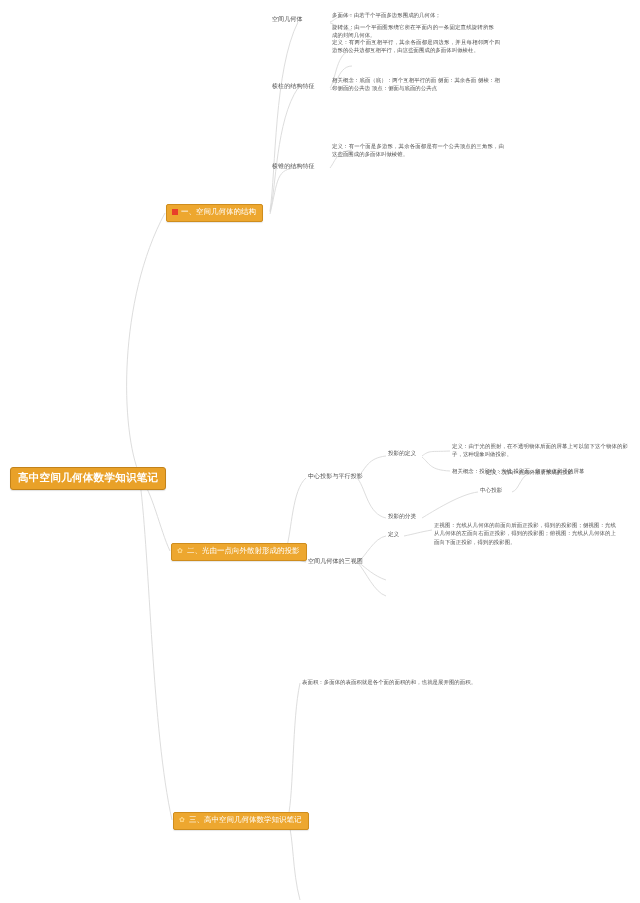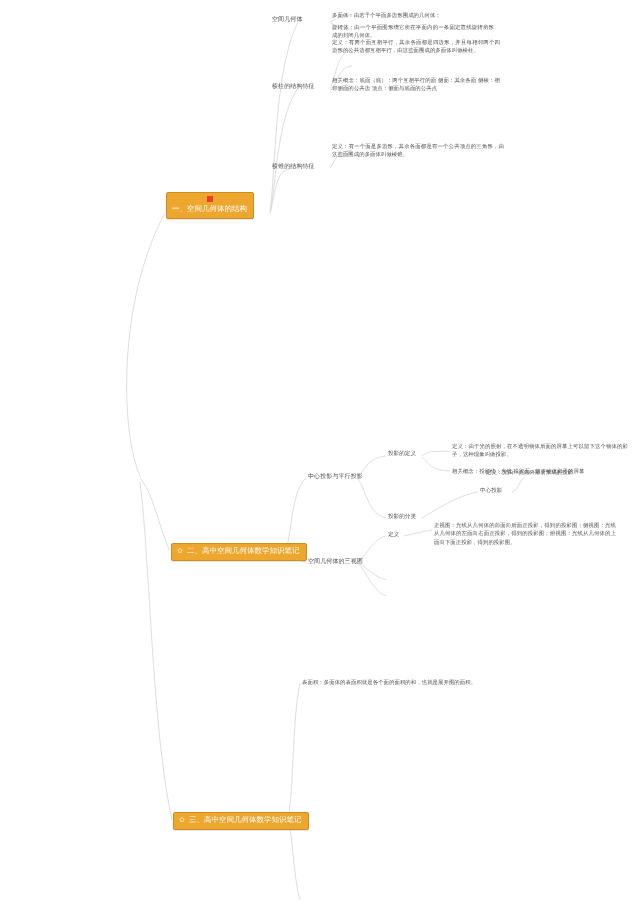--- a/index.html
+++ b/index.html
@@ -119,22 +119,25 @@
       <path d="M358,562 C 366,568 374,576 386,580"></path>
       <path d="M358,563 C 366,572 374,592 386,596"></path>
 
       <path d="M404,536 C 414,534 420,532 432,530"></path>
 
       <path d="M288,818 C 294,790 292,720 300,683"></path>
       <path d="M288,820 C 294,840 292,870 300,900"></path>
     </g>
   </svg>
 
-
-  <div class="node l1" style="left:166px;top:192px;flex-direction:column;">
+  <div class="node root">
+    <span>高中空间几何体数学知识笔记</span>
+  </div>
+
+  <div class="node l1" style="left:166px;top:204px;">
     <span class="bullet sq"></span>
     <span>一、空间几何体的结构</span>
   </div>
 
   <div class="node l2" style="left:272px;top:15px;">
     <span>空间几何体</span>
   </div>
 
   <div class="node leaf nowrap" style="left:332px;top:11px;">
     <span>多面体：由若干个平面多边形围成的几何体；</span>
@@ -159,21 +162,21 @@
   <div class="node l2" style="left:272px;top:162px;">
     <span>棱锥的结构特征</span>
   </div>
 
   <div class="node leaf w3" style="left:332px;top:142px;">
     <span>定义：有一个面是多边形，其余各面都是有一个公共顶点的三角形，由这些面围成的多面体叫做棱锥。</span>
   </div>
 
   <div class="node l1" style="left:171px;top:543px;">
     <span class="bullet flower">✿</span>
-    <span>二、高中空间几何体数学知识笔记</span>
+    <span>二、光由一点向外散射形成的投影</span>
   </div>
 
   <div class="node l2" style="left:308px;top:472px;">
     <span>中心投影与平行投影</span>
   </div>
 
   <div class="node l3" style="left:388px;top:450px;">
     <span>投影的定义</span>
   </div>
 

